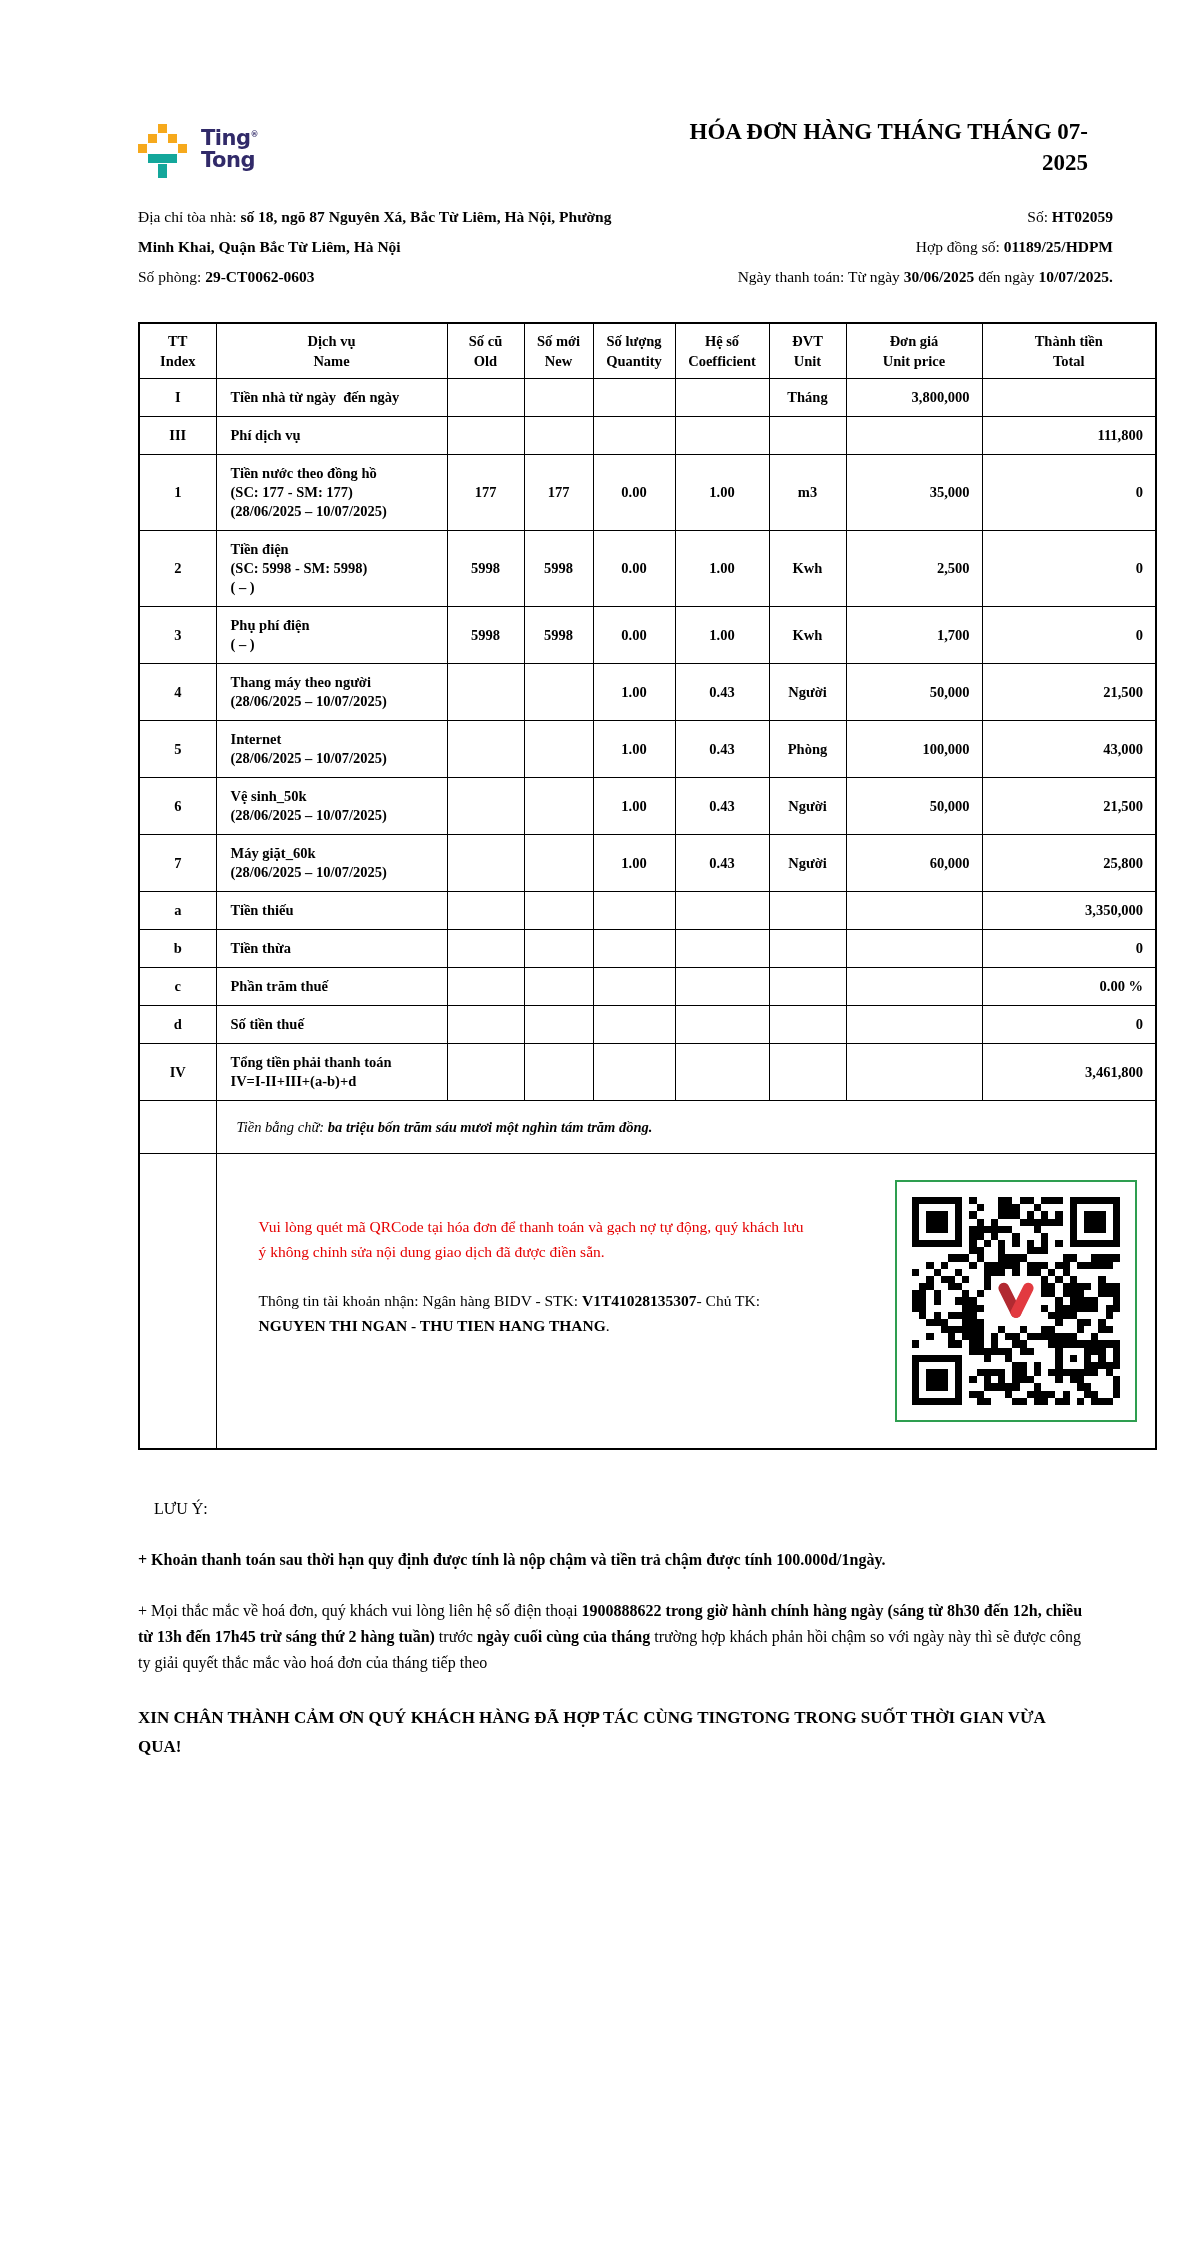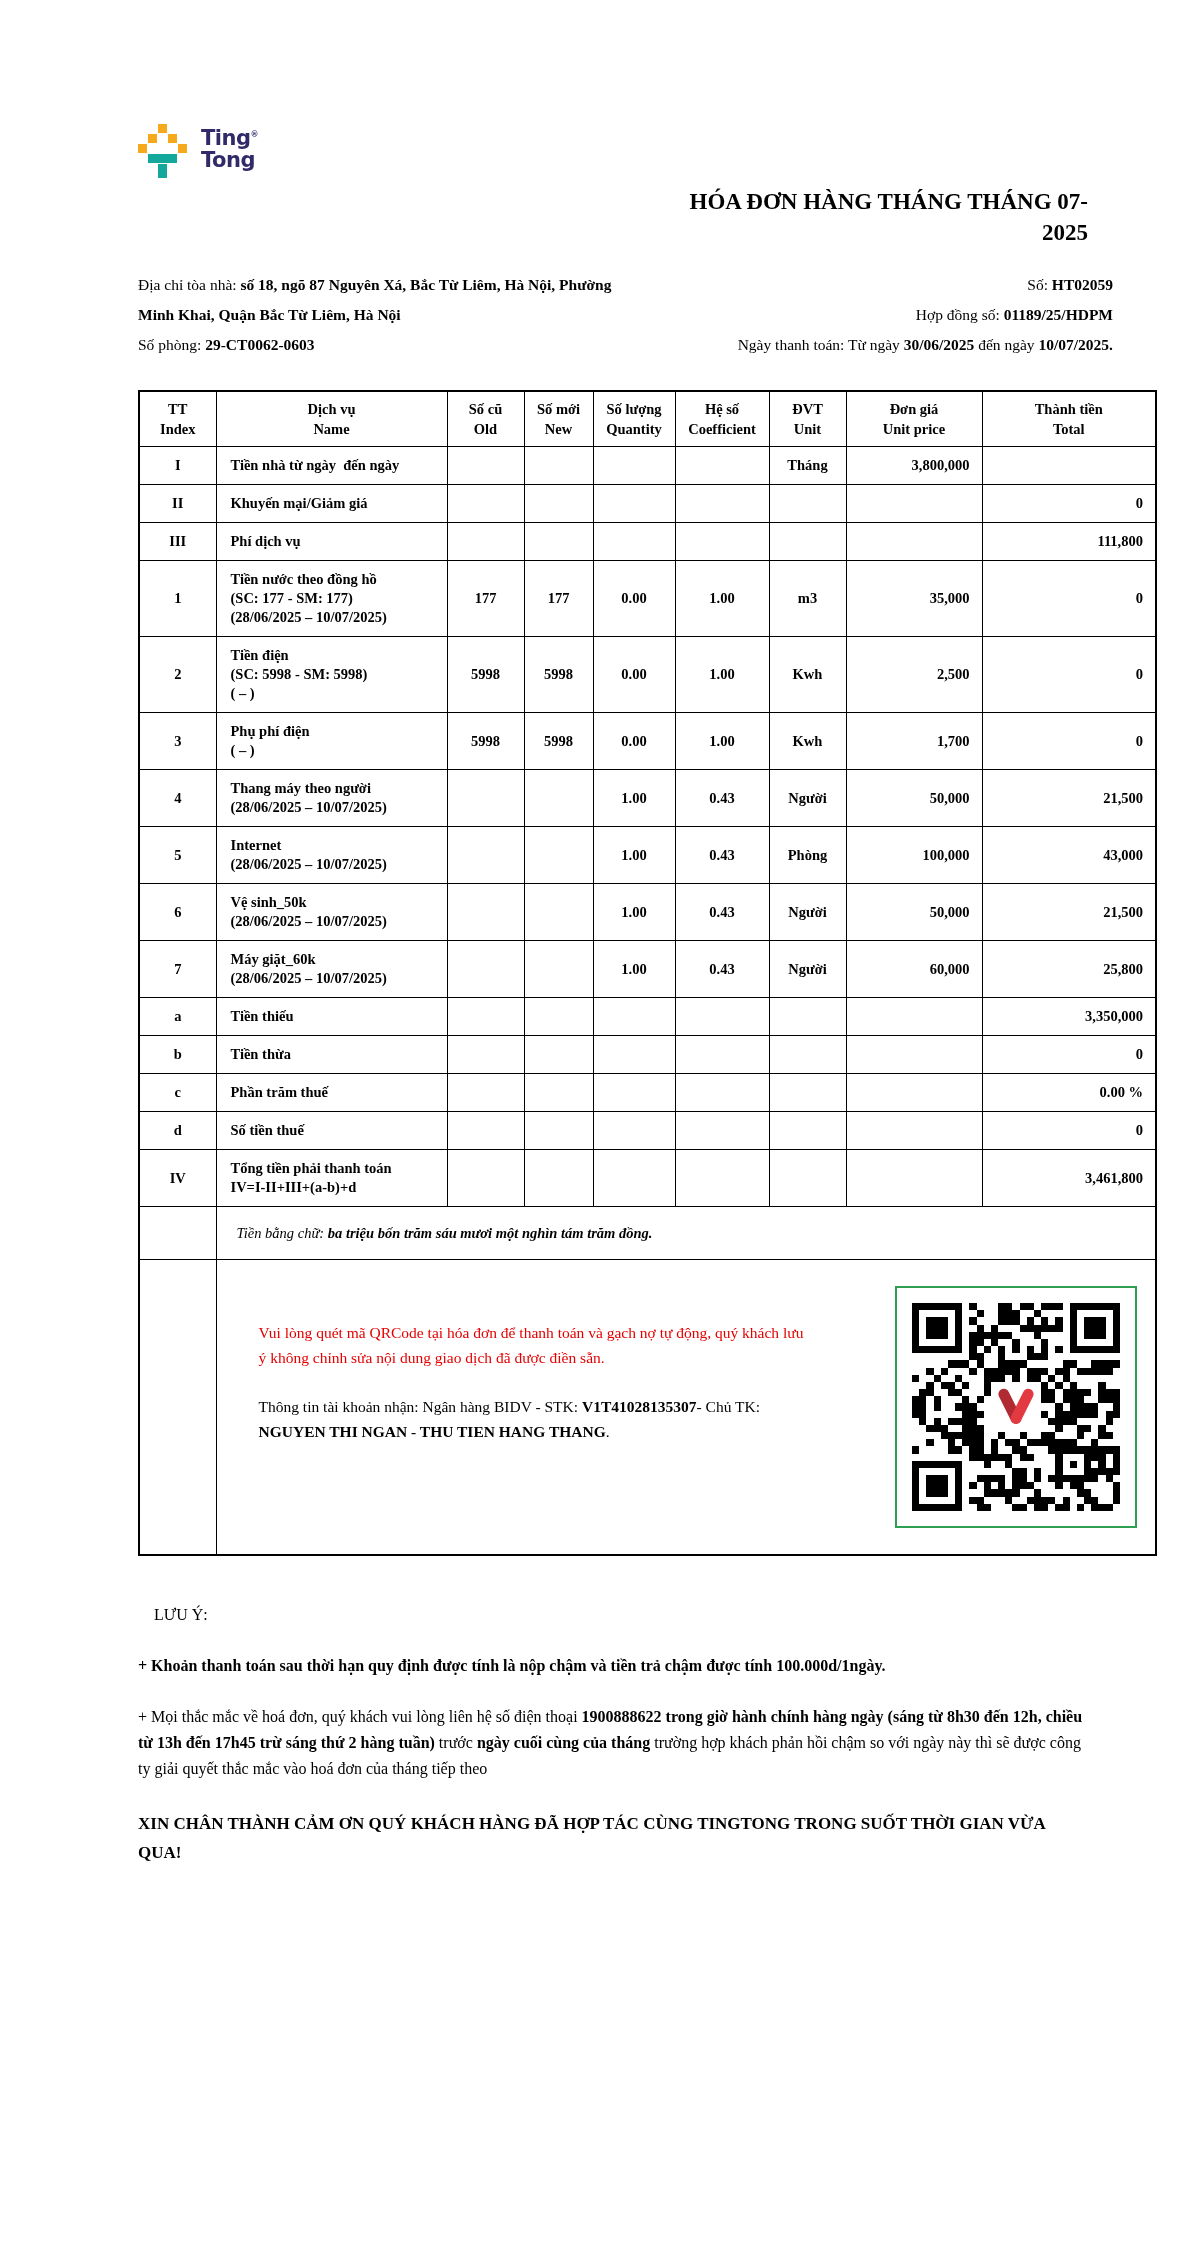--- a/index.html
+++ b/index.html
@@ -1,20 +1,20 @@
 <!DOCTYPE html>
 <html><head>
 <meta charset="utf-8">
 <style>
   html,body{margin:0;padding:0;background:#fff;}
   body{width:1200px;height:2259px;font-family:"Liberation Serif","DejaVu Serif",serif;color:#000;overflow:hidden;}
   .page{width:1017px;margin-left:138px;padding-top:110px;}
 
   
-  .header{display:flex;align-items:flex-start;flex-direction:column;}
+  .header{display:flex;align-items:flex-start;}
   .logo{display:flex;align-items:flex-start;margin-top:14px;}
   .logo-icon{position:relative;width:50px;height:56px;}
   .logo-icon i{position:absolute;display:block;width:9.4px;height:9.4px;}
   .logo-icon i.y{background:#F6A91C;}
   .logo-icon i.bar{background:#14A79B;width:29px;}
   .logo-icon i.stem{background:#14A79B;height:14px;}
   .logo-text{margin-left:13px;font-family:"DejaVu Sans","Liberation Sans",sans-serif;font-weight:bold;font-size:21px;line-height:21.5px;color:#312A69;letter-spacing:-0.5px;}
   .reg{font-size:8px;vertical-align:super;letter-spacing:0;}
   .title{margin-left:auto;margin-right:67px;text-align:right;font-weight:bold;font-size:23px;line-height:31px;margin-top:6px;}
 
@@ -153,33 +153,20 @@
           </td>
     <td class="c-ctr"></td>
     <td class="c-ctr"></td>
     <td class="c-ctr"></td>
     <td class="c-ctr"></td>
     <td class="c-ctr">Tháng</td>
     <td class="c-num">3,800,000</td>
     <td class="c-num"></td>
   </tr>
 
-  <tr>
-    <td class="c-tt">II</td>
-    <td class="c-name">
-            <div>Khuyến mại/Giảm giá</div>
-          </td>
-    <td class="c-ctr"></td>
-    <td class="c-ctr"></td>
-    <td class="c-ctr"></td>
-    <td class="c-ctr"></td>
-    <td class="c-ctr"></td>
-    <td class="c-num"></td>
-    <td class="c-num">0</td>
-  </tr>
 
   <tr>
     <td class="c-tt">III</td>
     <td class="c-name">
             <div>Phí dịch vụ</div>
           </td>
     <td class="c-ctr"></td>
     <td class="c-ctr"></td>
     <td class="c-ctr"></td>
     <td class="c-ctr"></td>

